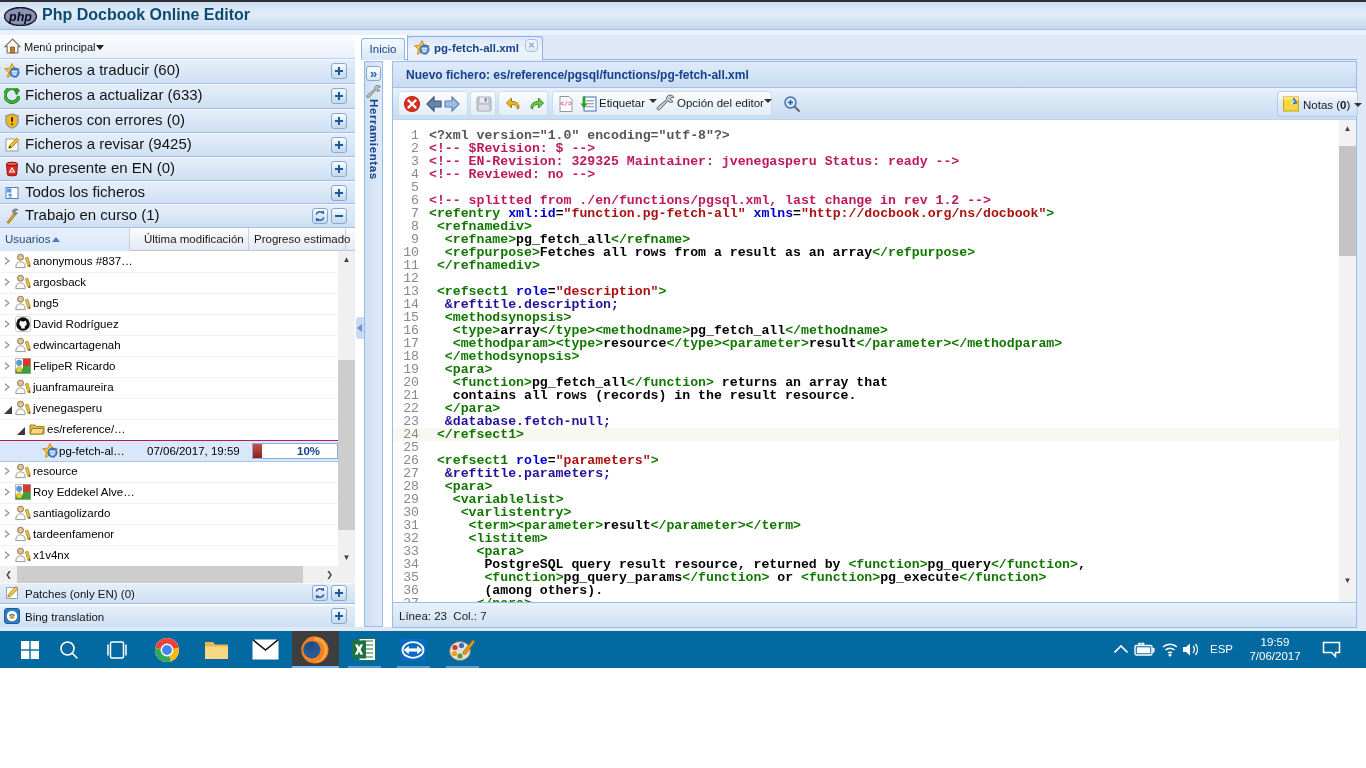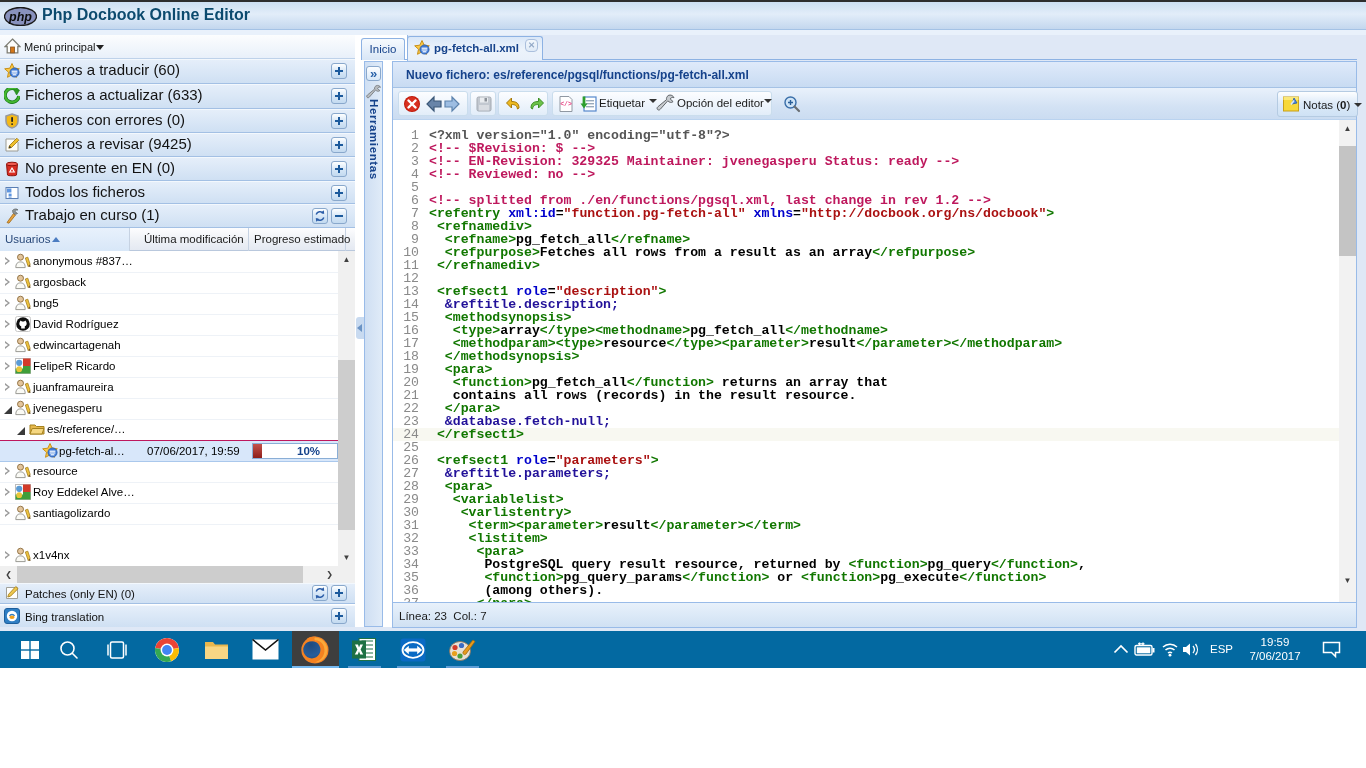--- a/index.html
+++ b/index.html
@@ -312,20 +312,27 @@
           </svg>
           <span class="tlbl" style="left:33px;">santiagolizardo</span>
         </div>
     <div class="trow" style="top:231px;">
           <span class="arr" style="left:5px;"></span>
           <svg class="ticon" style="left:15px;">
             <use href="#msn"></use>
           </svg>
           <span class="tlbl" style="left:33px;">Roy Eddekel Alve…</span>
         </div>
+    <div class="trow" style="top:273px;">
+          <span class="arr" style="left:5px;"></span>
+          <svg class="ticon" style="left:15px;">
+            <use href="#usr"></use>
+          </svg>
+          <span class="tlbl" style="left:33px;">tardeenfamenor</span>
+        </div>
     <div class="trow" style="top:294px;">
           <span class="arr" style="left:5px;"></span>
           <svg class="ticon" style="left:15px;">
             <use href="#usr"></use>
           </svg>
           <span class="tlbl" style="left:33px;">x1v4nx</span>
         </div>
     <div id="vscroll" style="position:absolute;left:338px;top:0;width:17px;height:315px;background:#f0f0f0;">
       <span class="sbarrow" style="left:0;top:0;">▲</span>
       <span class="sbarrow" style="left:0;top:298px;">▼</span>

